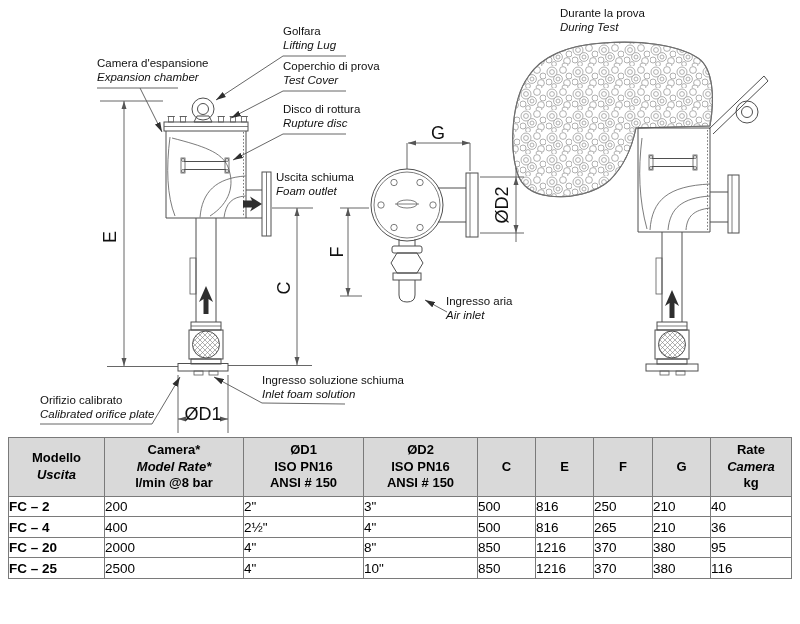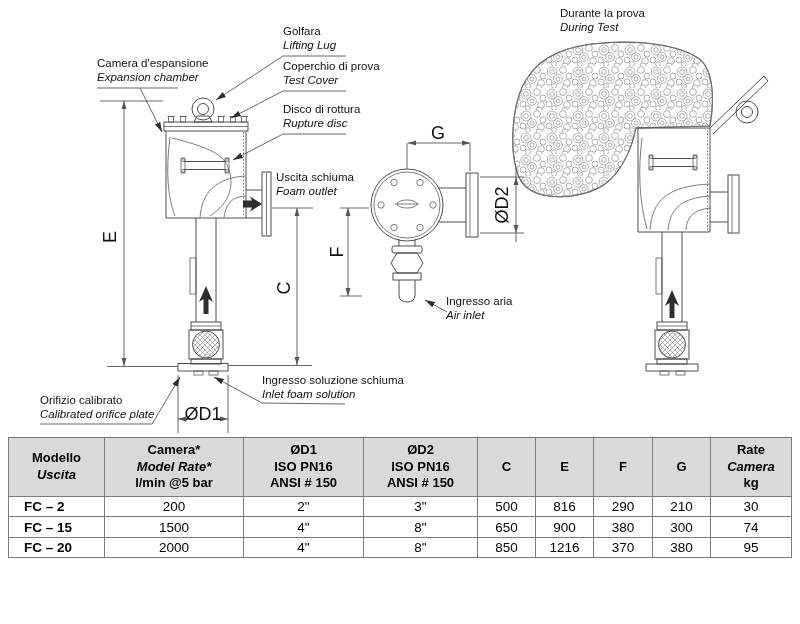--- a/index.html
+++ b/index.html
@@ -15,22 +15,22 @@
   .lbl-en{font-style:italic;}
   .dimlbl{font-family:"Liberation Sans",sans-serif;font-size:18px;fill:#111;}
   .hatchline{stroke:#6a6a6a;stroke-width:0.9;stroke-dasharray:1.6,1.8;fill:none;}
 
   .tbl-wrap{margin-left:8px;width:784px;}
   table.spec{border-collapse:collapse;table-layout:fixed;width:784px;font-family:"Liberation Sans",sans-serif;}
   table.spec th,table.spec td{border:1px solid #7a7a7a;overflow:hidden;}
   table.spec thead th{background:#d9d9d9;font-size:13px;line-height:1.28;padding:4px 2px;vertical-align:middle;text-align:center;color:#000;}
   table.spec thead .b{font-weight:bold;}
   table.spec thead .bi{font-weight:bold;font-style:italic;}
-  table.spec td{font-size:13.5px;height:19.5px;text-align:center;padding:0;color:#000;}
-  table.spec td.model{font-weight:bold;text-align:left;padding-left:15px;}
+  table.spec td{font-size:13.5px;height:19.5px;padding:0;color:#000;}
+  table.spec td.model{font-weight:bold;text-align:left;padding-left:0;}
 </style>
 </head>
 <body>
 
 <div class="drawing-wrap">
 <svg width="800" height="437" viewBox="0 0 800 437">
   <defs>
     <marker id="mArr" viewBox="0 0 10 6" refX="10" refY="3" markerWidth="11" markerHeight="7" orient="auto">
       <path d="M0,0 L10,3 L0,6 Z" fill="#2e2e2e"></path>
     </marker>
@@ -318,21 +318,21 @@
   </colgroup>
   <thead>
     <tr>
       <th>
         <div class="b">Modello</div>
         <div class="bi">Uscita</div>
       </th>
       <th>
         <div class="b">Camera*</div>
         <div class="bi">Model Rate*</div>
-        <div class="b">l/min @5 bar</div>
+        <div class="b">l/min @8 bar</div>
       </th>
       <th>
         <div class="b">ØD1</div>
         <div class="b">ISO PN16</div>
         <div class="b">ANSI # 150</div>
       </th>
       <th>
         <div class="b">ØD2</div>
         <div class="b">ISO PN16</div>
         <div class="b">ANSI # 150</div>
@@ -357,41 +357,52 @@
     </tr>
   </thead>
   <tbody>
     <tr>
       <td class="model">FC – 2</td>
       <td>200</td>
       <td>2"</td>
       <td>3"</td>
       <td>500</td>
       <td>816</td>
-      <td>290</td>
+      <td>250</td>
       <td>210</td>
-      <td>30</td>
+      <td>40</td>
     </tr>
     <tr>
-      <td class="model">FC – 15</td>
-      <td>1500</td>
+      <td class="model">FC – 4</td>
+      <td>400</td>
+      <td>2½"</td>
       <td>4"</td>
-      <td>8"</td>
-      <td>650</td>
-      <td>900</td>
-      <td>380</td>
-      <td>300</td>
-      <td>74</td>
+      <td>500</td>
+      <td>816</td>
+      <td>265</td>
+      <td>210</td>
+      <td>36</td>
     </tr>
     <tr>
       <td class="model">FC – 20</td>
       <td>2000</td>
       <td>4"</td>
       <td>8"</td>
       <td>850</td>
       <td>1216</td>
       <td>370</td>
       <td>380</td>
       <td>95</td>
     </tr>
+    <tr>
+      <td class="model">FC – 25</td>
+      <td>2500</td>
+      <td>4"</td>
+      <td>10"</td>
+      <td>850</td>
+      <td>1216</td>
+      <td>370</td>
+      <td>380</td>
+      <td>116</td>
+    </tr>
   </tbody>
 </table>
 </div>
 
 </body></html>

